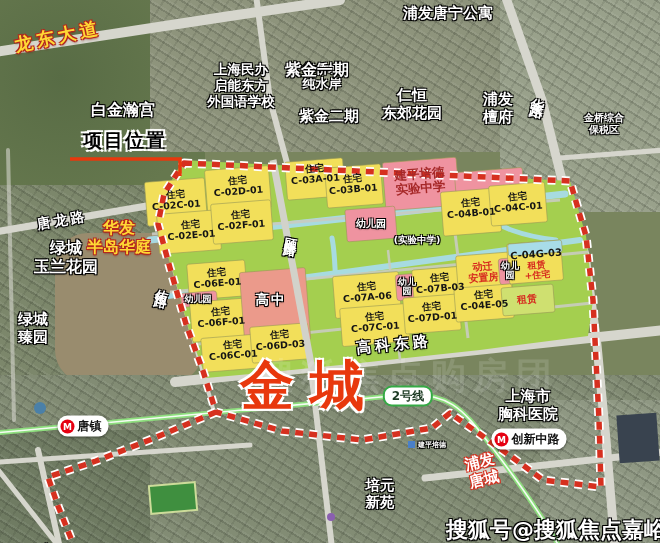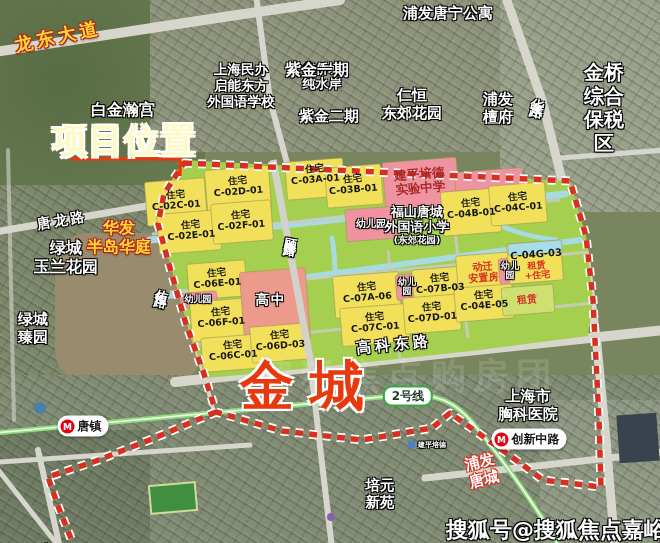--- a/index.html
+++ b/index.html
@@ -129,35 +129,35 @@
                M216,412 L152,439 L96,461 L48,477 L58,506 L72,541" stroke="#ffffff" stroke-width="9" stroke-dasharray="8 6"></path>
       <path d="M184,163 L570,181 L586,236 L593,300 L599,420 L601,487 L543,480 L505,452 L450,413 L432,428 L362,440 L282,431 L216,412 L203,371 L186,324 L170,268 L158,224 L164,194 Z
                M216,412 L152,439 L96,461 L48,477 L58,506 L72,541" stroke="#d6301f" stroke-width="5.5" stroke-dasharray="8 6"></path>
     </g>
 
     <path d="M70,159 L180,159 L180,176" stroke="#e8380d" stroke-width="3.5" fill="none"></path>
   </svg>
 
   <div class="lbl yr" style="left:58px;top:36px;font-size:18px;letter-spacing:4px;transform:translate(-50%,-50%) rotate(-12deg);">龙东大道</div>
   <div class="lbl ob" style="left:123px;top:110px;font-size:16px;">白金瀚宫</div>
-  <div class="lbl ow" style="left:125px;top:140px;font-size:34px;color:#fef9c3;letter-spacing:2px;">项目位置</div>
+  <div class="lbl ow" style="left:125px;top:140px;font-size:19px;color:#000000;letter-spacing:2px;">项目位置</div>
   <div class="lbl ob" style="left:241px;top:86px;font-size:13.5px;">上海民办
 启能东方
 外国语学校</div>
   <div class="lbl ob" style="left:322px;top:76px;font-size:13px;">华侨城
 纯水岸</div>
   <div class="lbl ob" style="left:317px;top:30px;font-size:16px;margin-top:40px;">紫金一期</div>
   <div class="lbl ob" style="left:448px;top:14px;font-size:15px;">浦发唐宁公寓</div>
   <div class="lbl ob" style="left:329px;top:117px;font-size:15px;">紫金二期</div>
   <div class="lbl ob" style="left:412px;top:105px;font-size:15px;">仁恒
 东郊花园</div>
   <div class="lbl ob" style="left:498px;top:109px;font-size:15px;">浦发
 檀府</div>
   <div class="lbl ob vert" style="left:540px;top:92px;font-size:14px;transform:translate(-50%,-50%) rotate(10deg);">华东路</div>
-  <div class="lbl ob" style="left:604px;top:108px;font-size:20px;">金桥综合
+  <div class="lbl ob" style="left:604px;top:124px;font-size:10px;">金桥综合
 保税区</div>
   <div class="lbl ob" style="left:62px;top:220px;font-size:14px;letter-spacing:3px;transform:translate(-50%,-50%) rotate(-10deg);">唐龙路</div>
   <div class="lbl yr" style="left:119px;top:238px;font-size:16px;">华发
 半岛华庭</div>
   <div class="lbl ob" style="left:66px;top:258px;font-size:16px;">绿城
 玉兰花园</div>
   <div class="lbl ob vert" style="left:164px;top:284px;font-size:13px;transform:translate(-50%,-50%) rotate(12deg);">佑仁路</div>
   <div class="lbl ob" style="left:33px;top:329px;font-size:15px;">绿城
 臻园</div>
   <div class="lbl ob vert" style="left:292px;top:232px;font-size:13px;transform:translate(-50%,-50%) rotate(8deg);">顾唐路</div>
@@ -184,23 +184,21 @@
 实验中学</div>
   <div class="pl" style="left:471px;top:208px;">住宅
 C-04B-01</div>
   <div class="pl" style="left:518px;top:202px;">住宅
 C-04C-01</div>
   <div class="pl" style="left:191px;top:230px;">住宅
 C-02E-01</div>
   <div class="pl" style="left:241px;top:220px;">住宅
 C-02F-01</div>
   <div class="lbl ob" style="left:371px;top:224px;font-size:10px;z-index:25;">幼儿园</div>
-  <div class="lbl ob" style="left:417px;top:219px;font-size:13px;z-index:25;">福山唐城
-外国语小学</div>
-  <div class="lbl ob" style="left:417px;top:240px;font-size:9.5px;z-index:25;">(东郊花园)</div>
+  <div class="lbl ob" style="left:417px;top:240px;font-size:9.5px;z-index:25;">(实验中学)</div>
   <div class="pl" style="left:217px;top:278px;">住宅
 C-06E-01</div>
   <div class="lbl ob" style="left:198px;top:299px;font-size:9px;z-index:25;">幼儿园</div>
   <div class="pl" style="left:221px;top:317px;">住宅
 C-06F-01</div>
   <div class="lbl ob" style="left:271px;top:300px;font-size:13.5px;letter-spacing:2px;z-index:25;">高中</div>
   <div class="pl" style="left:367px;top:292px;">住宅
 C-07A-06</div>
   <div class="lbl ob" style="left:407px;top:287px;font-size:9px;line-height:1.05;z-index:25;">幼儿
 园</div>

